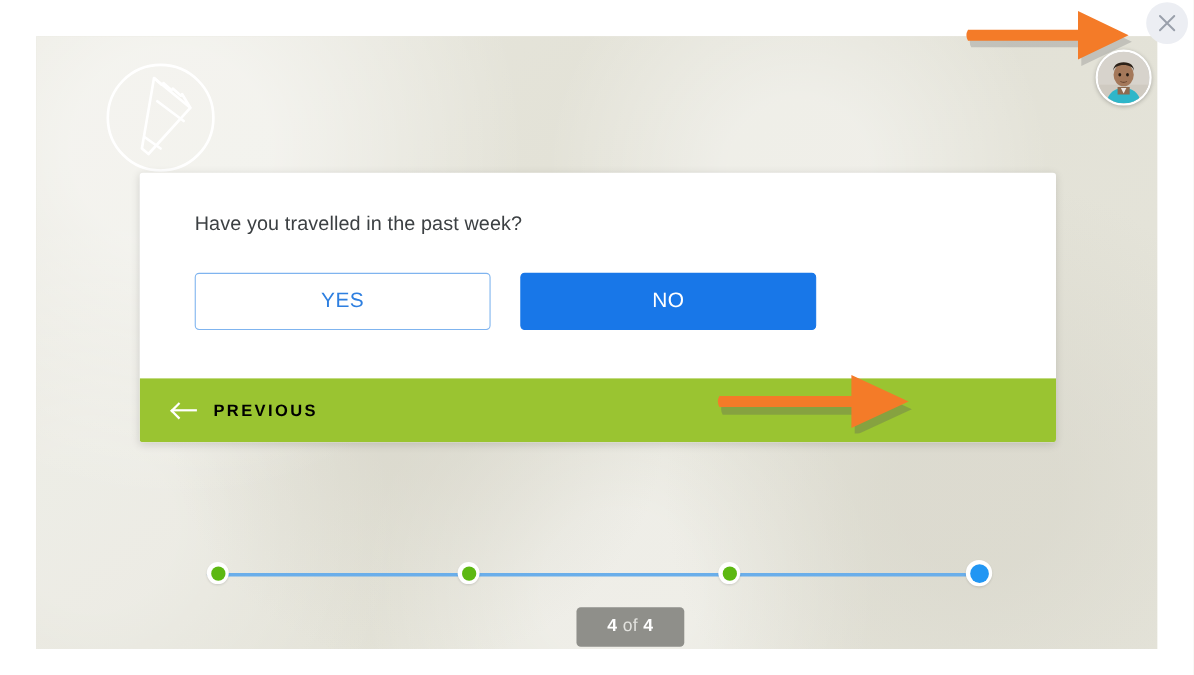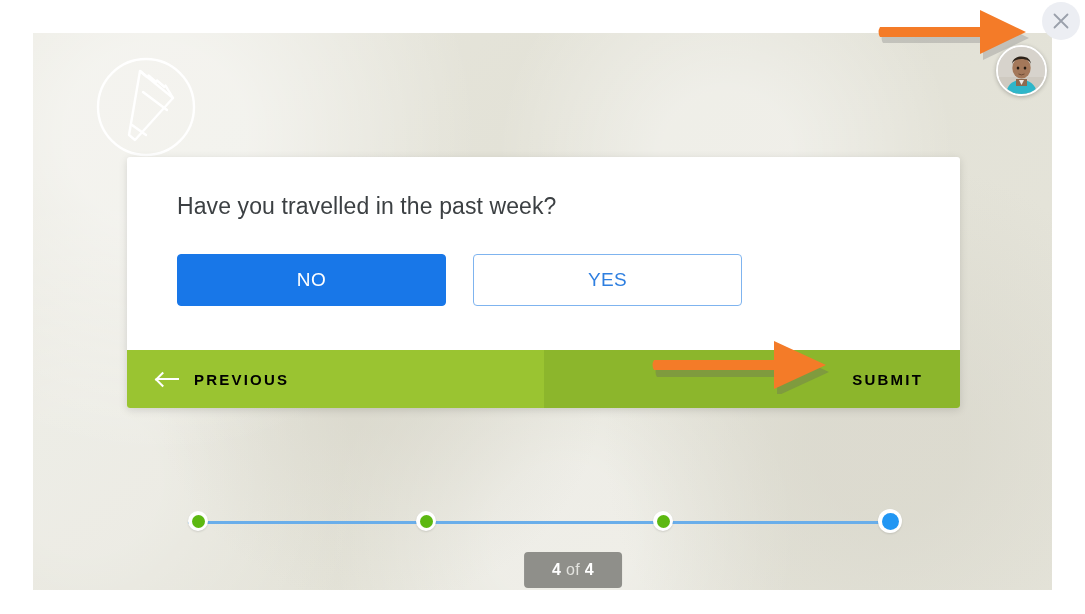--- a/index.html
+++ b/index.html
@@ -52,21 +52,21 @@
     width: 833px;
     background: #ffffff;
     border-radius: 3px;
     box-shadow: 0 2px 8px rgba(0,0,0,0.13);
     overflow: hidden;
   }
   #question-body {
     padding: 36px 50px 44px 50px;
   }
   #question-text {
-    font-size: 23px;
+    font-size: 18px;
     color: #3c4043;
     font-weight: 400;
     letter-spacing: 0.1px;
     margin: 0 0 34px 0;
   }
   #answer-options {
     display: flex;
     gap: 27px;
   }
   .answer-btn {
@@ -267,31 +267,28 @@
         <path d="M48 36 L72 54"></path>
         <path d="M37 69 L51 79"></path>
       </g>
     </svg>
   </div>
 
   <div id="question-dialog">
     <div id="question-body">
       <p id="question-text">Have you travelled in the past week?</p>
       <div id="answer-options">
+        <div class="answer-btn outline">YES</div>
         <div class="answer-btn filled">NO</div>
-        <div class="answer-btn outline">YES</div>
       </div>
     </div>
     <div id="dialog-footer">
       <div class="nav-btn" id="previous-button">
         <span class="arrow-left-icon"></span>
         <span>PREVIOUS</span>
-      </div>
-      <div class="nav-btn" id="submit-button">
-        <span>SUBMIT</span>
       </div>
     </div>
   </div>
 
   <div id="progress-section">
     <div id="progress-track">
       <div id="progress-line"></div>
       <div class="progress-dot" style="left:0px"></div>
       <div class="progress-dot" style="left:228px"></div>
       <div class="progress-dot" style="left:465px"></div>

